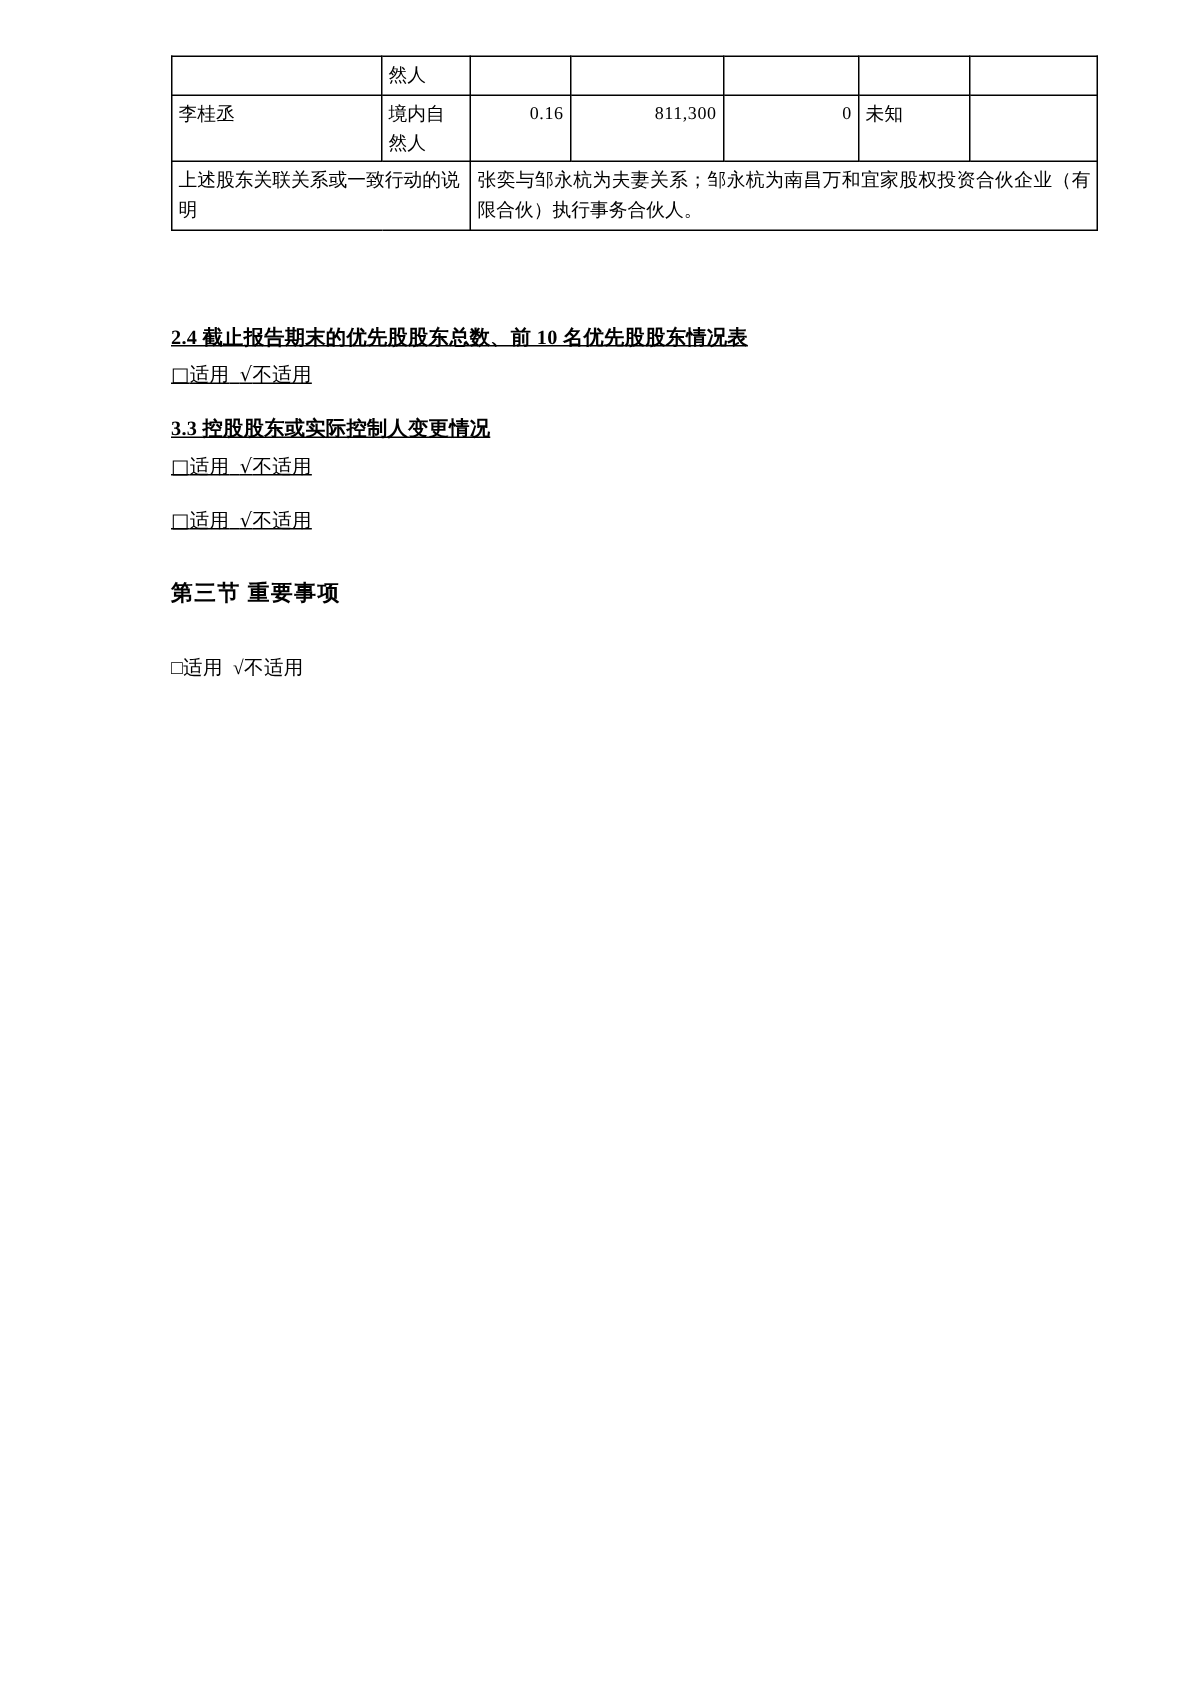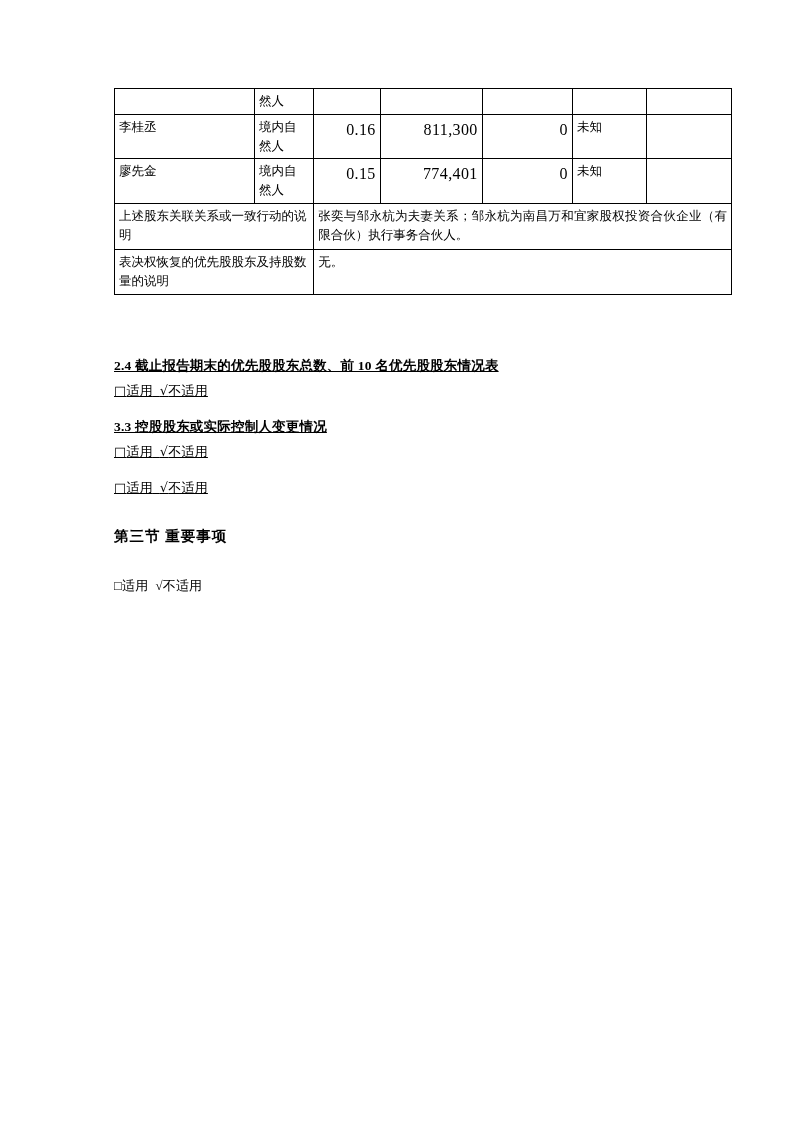--- a/index.html
+++ b/index.html
@@ -13,21 +13,21 @@
     font-family: "Liberation Serif", "DejaVu Serif", serif;
     color: #000000;
     position: relative;
     overflow: hidden;
   }
   .page {
     position: relative;
     width: 793px;
     height: 1122px;
     box-sizing: border-box;
-    padding: 88px 62px 0 114px;
+    padding: 37px 62px 0 114px;
   }
 
   
   table.holders {
     border-collapse: collapse;
     width: 618px;
     table-layout: fixed;
     font-size: 12.5px;
     line-height: 1.45;
   }
@@ -41,21 +41,21 @@
   .col-type   { width: 50px;  }
   .col-pct    { width: 56px;  }
   .col-shares { width: 86px;  }
   .col-limit  { width: 76px;  }
   .col-pledge { width: 62px;  }
   .col-last   { width: 72px;  }
 
   .cell-num {
     text-align: right;
     font-family: "Liberation Mono", "DejaVu Sans Mono", monospace;
-    font-size: 16px;
+    font-size: 12px;
     letter-spacing: 0.4px;
   }
   .cell-type {
     line-height: 1.5;
   }
   .note-label {
     line-height: 1.55;
   }
   .note-body {
     line-height: 1.55;
@@ -133,40 +133,27 @@
       <tr class="tall">
         <td>李桂丞</td>
         <td class="cell-type">境内自<br>然人</td>
         <td class="cell-num">0.16</td>
         <td class="cell-num">811,300</td>
         <td class="cell-num">0</td>
         <td>未知</td>
         <td></td>
       </tr>
 
-      <tr class="tall">
-        <td>廖先金</td>
-        <td class="cell-type">境内自<br>然人</td>
-        <td class="cell-num">0.15</td>
-        <td class="cell-num">774,401</td>
-        <td class="cell-num">0</td>
-        <td>未知</td>
-        <td></td>
-      </tr>
 
 
       <tr>
         <td class="note-label" colspan="2">上述股东关联关系或一致行动的说明</td>
         <td class="note-body" colspan="5">张奕与邹永杭为夫妻关系；邹永杭为南昌万和宜家股权投资合伙企业（有限合伙）执行事务合伙人。</td>
       </tr>
 
-      <tr>
-        <td class="note-label" colspan="2">表决权恢复的优先股股东及持股数量的说明</td>
-        <td class="note-body" colspan="5">无。</td>
-      </tr>
     </tbody>
   </table>
 
   <div class="gap-after-table"></div>
 
   <div class="section">
     <p class="heading">2.4 截止报告期末的优先股股东总数、前 10 名优先股股东情况表</p>
     <p class="choice">
       <span class="box">□</span><span>适用</span>&nbsp;
       <span class="tick">√</span><span>不适用</span>

